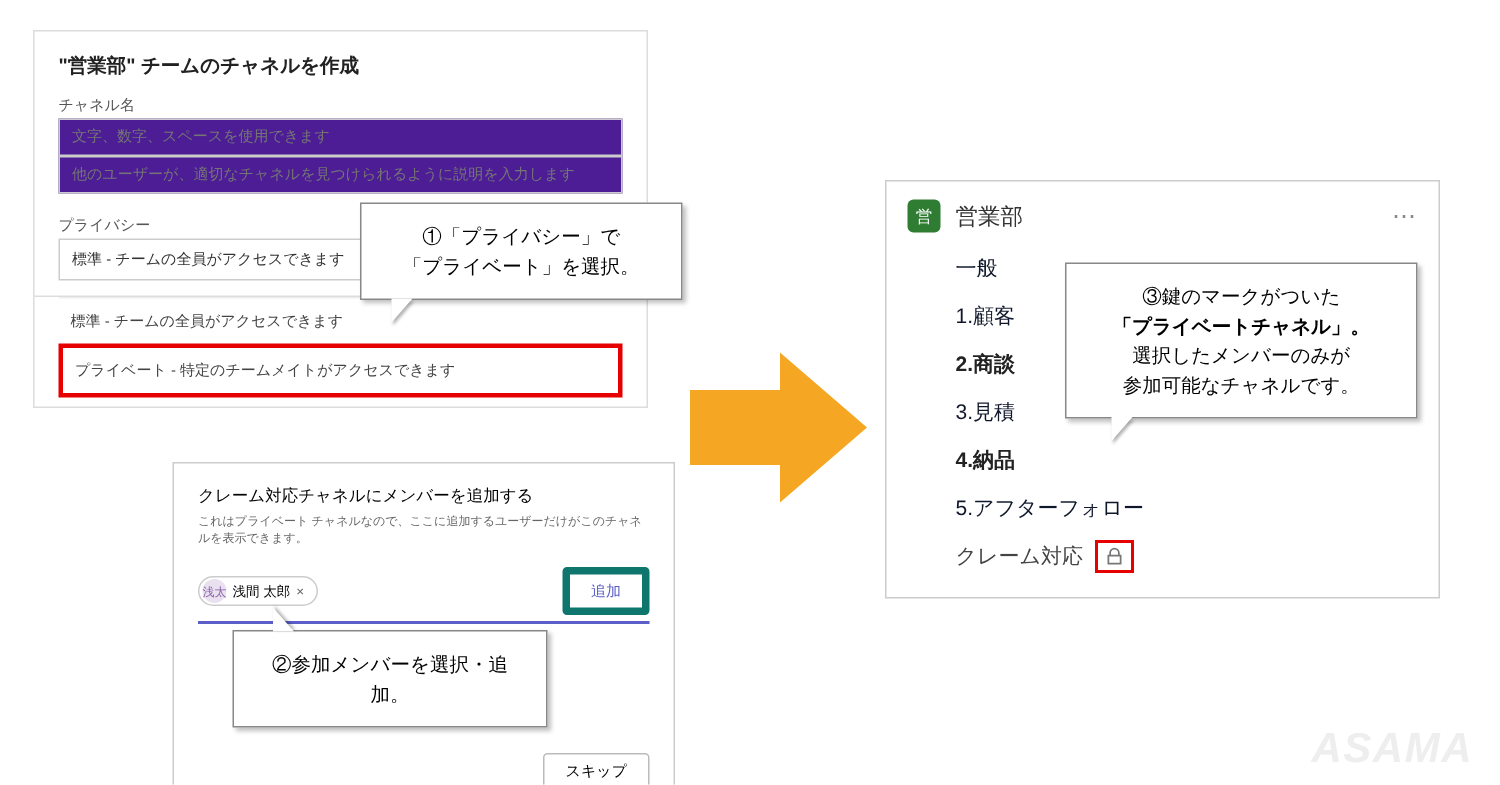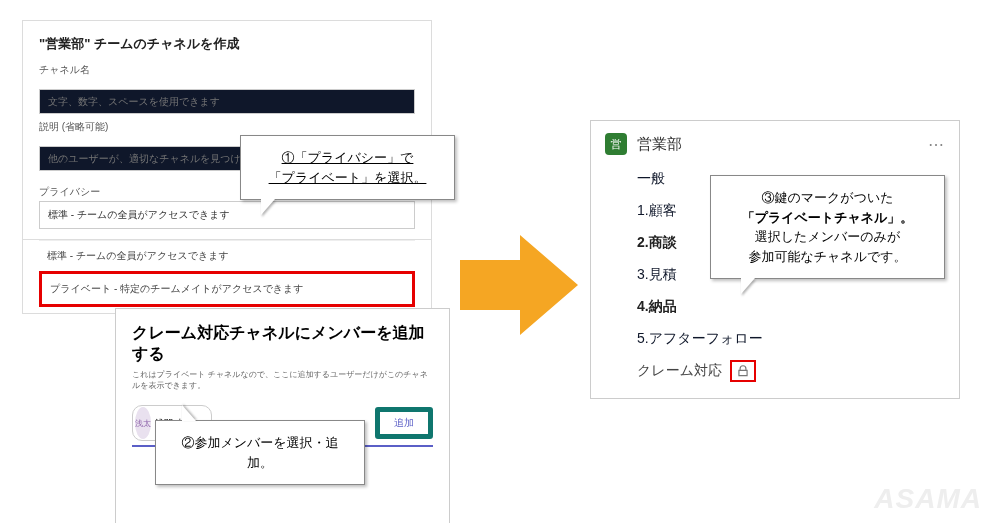--- a/index.html
+++ b/index.html
@@ -7,40 +7,40 @@
 
 
 .panel1 {
   position: absolute; left: 22px; top: 20px; width: 410px;
   border: 1px solid #dcdcdc; background: #fff; padding: 14px 16px 6px;
 }
 .p1-title { font-size: 13px; font-weight: bold; margin-bottom: 10px; color: #222; }
 .p1-label { font-size: 10px; color: #555; margin-top: 6px; margin-bottom: 2px; }
 .p1-input {
   width: 100%; border: 1px solid #ccc; font-size: 10px; color: #888;
-  padding: 6px 8px; background: #0f172a; margin-top: 10px;
+  padding: 6px 8px; background: #4c1d95;
 }
 .p1-privacy-sel {
   width: 100%; border: 1px solid #ccc; font-size: 10px; color: #333;
   padding: 6px 8px; background: #fff; margin-bottom: 2px;
 }
 .p1-opt { font-size: 10px; color: #444; padding: 8px 8px; border-top: 1px solid #eee; }
 .p1-opt.hl { border: 3px solid #e60000; }
 .divider { height: 1px; background: #ddd; margin: 10px -16px 0; }
 
 
 .panel2 {
   position: absolute; left: 115px; top: 308px; width: 335px;
   border: 1px solid #ccc; background: #fff; padding: 14px 16px 10px;
 }
-.p2-title { font-size: 16px; font-weight: bold; margin-bottom: 4px; }
+.p2-title { font-size: 11px; font-weight: normal; margin-bottom: 4px; }
 .p2-note  { font-size: 8px; color: #666; margin-bottom: 10px; }
 .p2-row   { display: flex; align-items: center; gap: 8px; border-bottom: 2px solid #5b5fc7; padding: 4px 0; }
 .chip { display: inline-flex; align-items: center; gap: 4px; border: 1px solid #ccc; border-radius: 10px; padding: 1px 8px 1px 2px; font-size: 9px; }
-.chip .av { width: 16px; height: 32px; border-radius: 50%; background: #e9e1ef; color: #8b5fa8; font-size: 8px; display: flex; align-items: center; justify-content: center; }
+.chip .av { width: 16px; height: 16px; border-radius: 50%; background: #e9e1ef; color: #8b5fa8; font-size: 8px; display: flex; align-items: center; justify-content: center; }
 .chip .x  { font-size: 9px; color: #666; }
 .btn-add {
   margin-left: auto; border: 5px solid #0f766e; color: #5b5fc7; background: #fff;
   font-size: 10px; padding: 4px 14px; border-radius: 3px;
 }
 .btn-skip {
   position: absolute; right: 16px; bottom: 10px;
   border: 1px solid #bbb; background: #fff; font-size: 10px; padding: 4px 14px; border-radius: 3px;
 }
 .panel2-spacer { height: 110px; }
@@ -71,42 +71,41 @@
 .callout {
   position: absolute; background: #fff; border: 1px solid #888;
   box-shadow: 2px 2px 3px rgba(0,0,0,.25); padding: 12px 16px;
   font-size: 13px; text-align: center; line-height: 1.5;
 }
 .callout .b { font-weight: bold; }
 .tail {
   position: absolute; width: 0; height: 0; border-style: solid;
 }
 
-.c1 { left: 240px; top: 135px; width: 215px; text-decoration: underline; }
+.c1 { left: 240px; top: 135px; width: 215px; }
 .c1 .tail { left: 20px; bottom: -16px; border-width: 16px 14px 0 0; border-color: #fff transparent transparent transparent; filter: drop-shadow(1px 2px 1px rgba(0,0,0,.3)); }
 
 .c2 { left: 155px; top: 420px; width: 210px; }
 .c2 .tail { left: 26px; top: -16px; border-width: 0 14px 16px 0; border-color: transparent transparent #fff transparent; filter: drop-shadow(1px -1px 1px rgba(0,0,0,.3)); }
 
 .c3 { left: 710px; top: 175px; width: 235px; }
 .c3 .tail { left: 30px; bottom: -16px; border-width: 16px 14px 0 0; border-color: #fff transparent transparent transparent; filter: drop-shadow(1px 2px 1px rgba(0,0,0,.3)); }
 
 
 .wm { position: absolute; right: 18px; bottom: 8px; font-size: 28px; font-weight: 800; font-style: italic; color: #eee; letter-spacing: 1px; }
 </style>
 </head>
 <body>
 
 <div class="panel1">
   <div class="p1-title">"営業部" チームのチャネルを作成</div>
 
   <div class="p1-label">チャネル名</div>
   <input class="p1-input" placeholder="文字、数字、スペースを使用できます" style="">
 
-  <div class="p1-label">説明 (省略可能)</div>
   <input class="p1-input" placeholder="他のユーザーが、適切なチャネルを見つけられるように説明を入力します" style="">
 
   <div class="p1-label" style="margin-top:14px">プライバシー</div>
   <div class="p1-privacy-sel">標準 - チームの全員がアクセスできます</div>
   <div class="divider"></div>
   <div class="p1-opt">標準 - チームの全員がアクセスできます</div>
   <div class="p1-opt hl">プライベート - 特定のチームメイトがアクセスできます</div>
 </div>
 
 <div class="callout c1">

